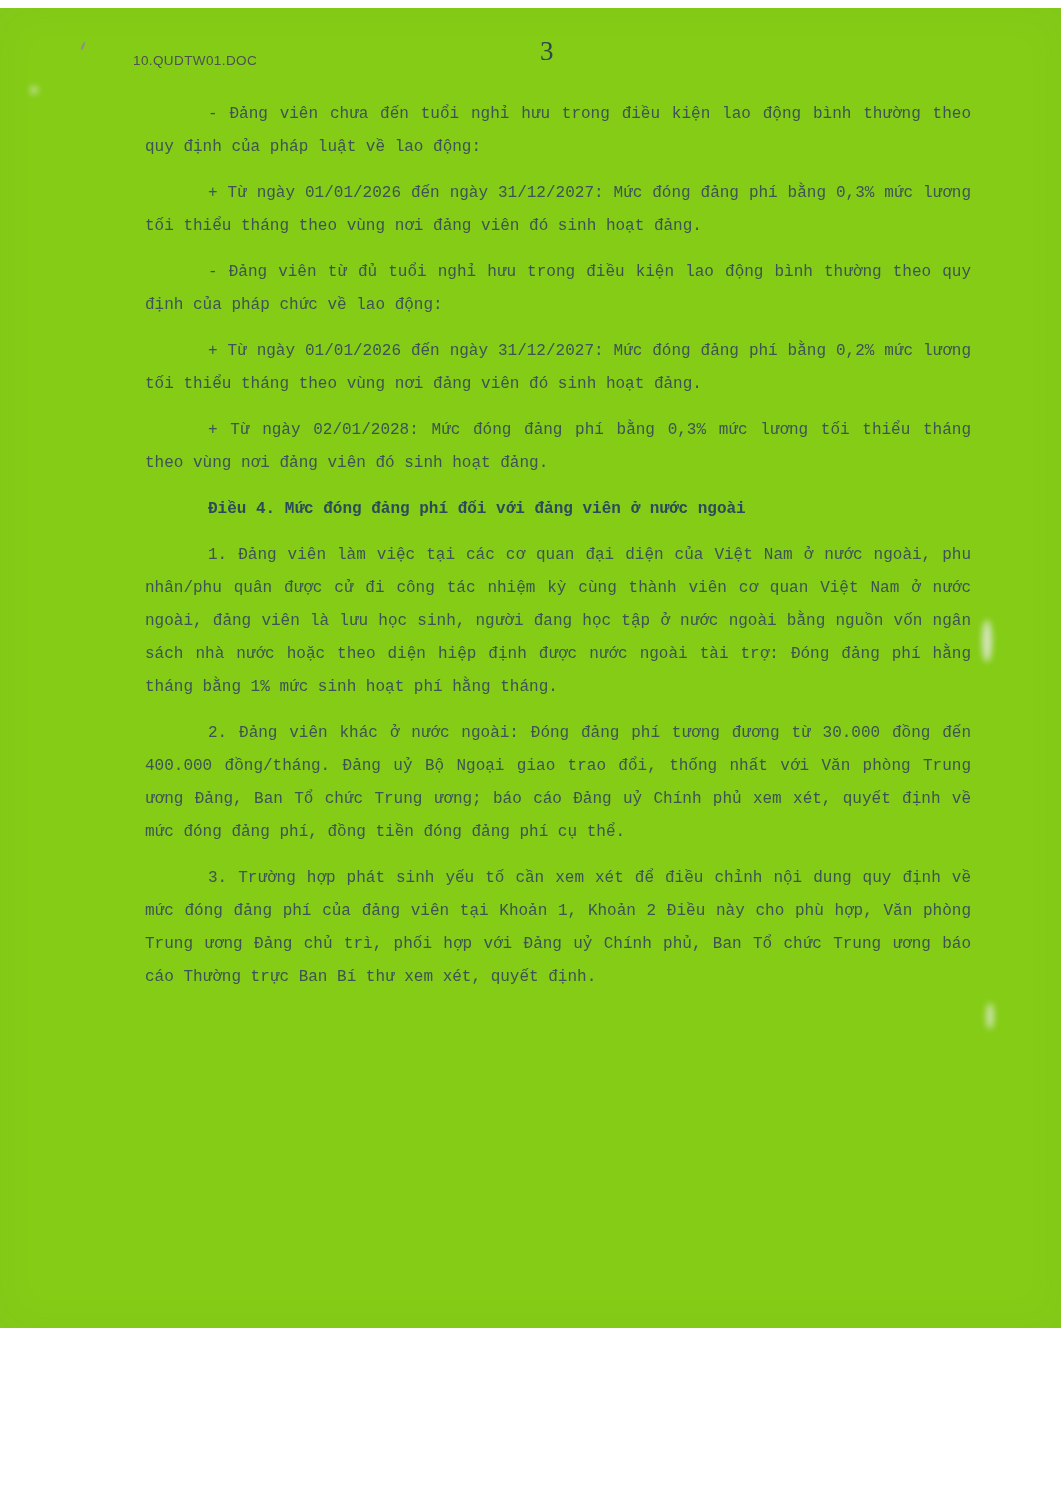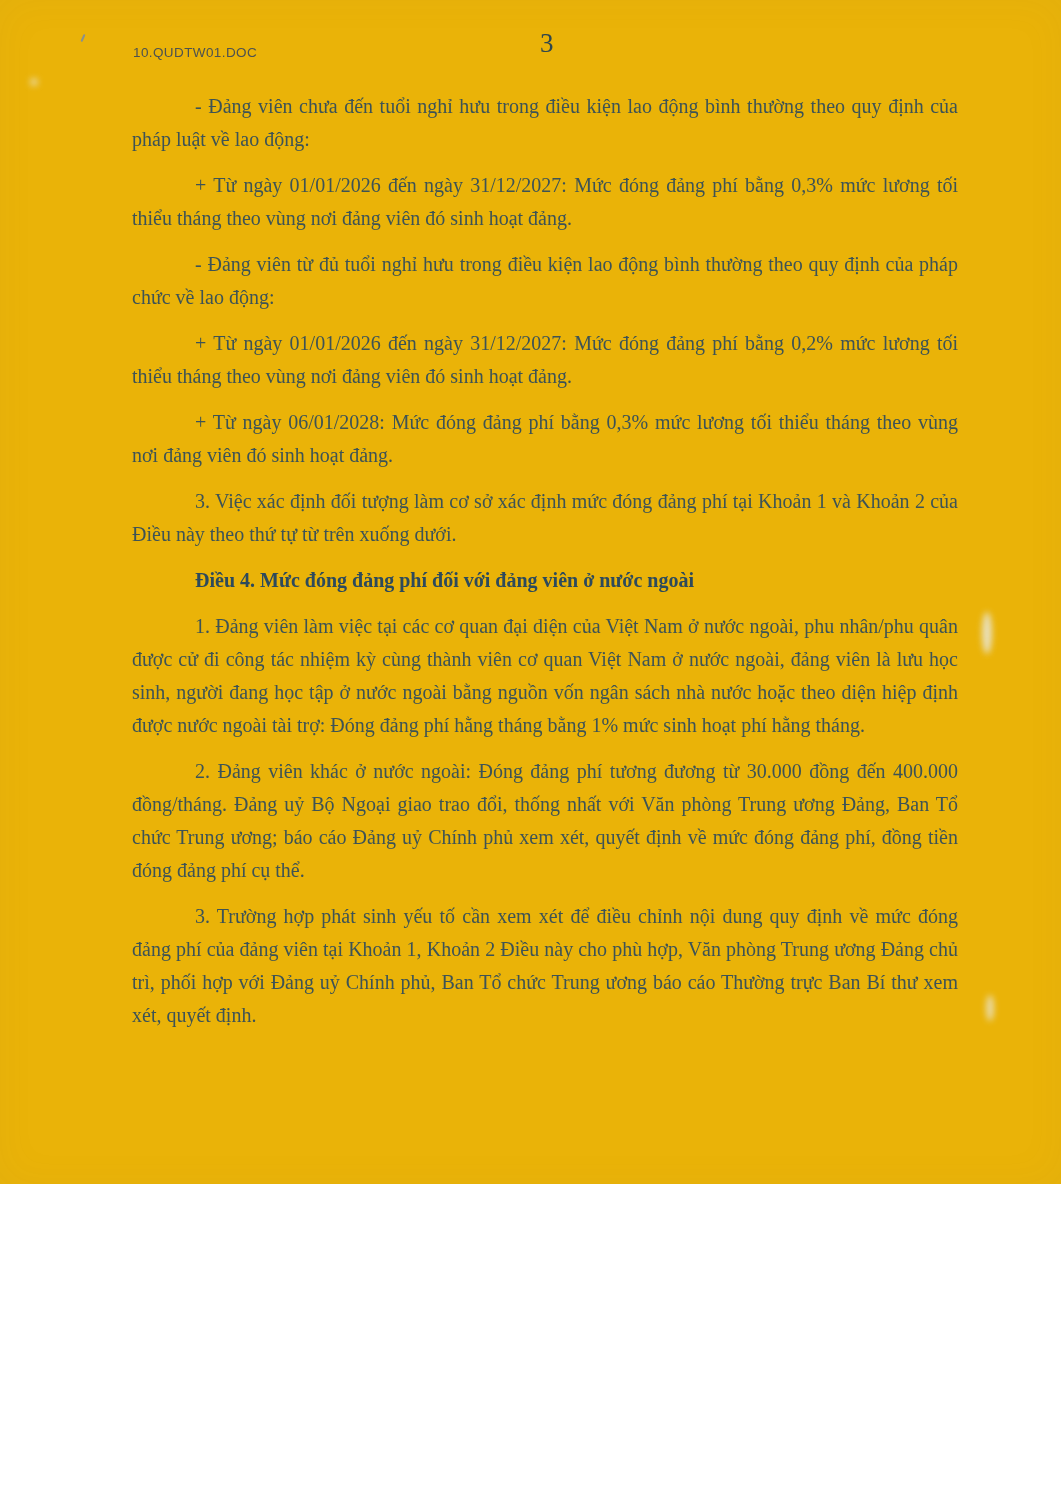--- a/index.html
+++ b/index.html
@@ -3,23 +3,23 @@
 <meta charset="utf-8">
 <style>
   html, body {
     margin: 0;
     padding: 0;
     background: #ffffff;
   }
   .page {
     position: relative;
     width: 1061px;
-    height: 1184px;
-    margin: 0 auto;
-    background: #eab308;
+    height: 1320px;
+    margin: 8px auto;
+    background: #84cc16;
     overflow: hidden;
     box-shadow: inset 0 0 40px rgba(120,125,122,0.05);
     font-family: "Liberation Serif", "DejaVu Serif", serif;
   }
   .doc-filename {
     position: absolute;
     left: 133px;
     top: 45px;
     font-family: "Liberation Sans", "DejaVu Sans", sans-serif;
     font-size: 13.5px;
@@ -28,27 +28,28 @@
   }
   .page-number {
     position: absolute;
     left: 540px;
     top: 28px;
     font-size: 27px;
     color: #30474d;
   }
   .content {
     position: absolute;
-    left: 132px;
+    left: 145px;
     top: 90px;
     width: 826px;
     color: #3d5356;
-    font-size: 20px;
+    font-size: 16px;
     line-height: 33px;
     text-align: justify;
+    font-family: Liberation Mono, monospace;
   }
   .content p {
     margin: 0 0 13px 0;
     text-indent: 63px;
   }
   .content p.heading {
     font-weight: bold;
     color: #2d4a5c;
     text-align: left;
   }
@@ -97,21 +98,20 @@
   <span class="ghost-band"></span>
 
   <div class="doc-filename">10.QUDTW01.DOC</div>
   <div class="page-number">3</div>
 
   <div class="content">
     <p>- Đảng viên chưa đến tuổi nghỉ hưu trong điều kiện lao động bình thường theo quy định của pháp luật về lao động:</p>
     <p>+ Từ ngày 01/01/2026 đến ngày 31/12/2027: Mức đóng đảng phí bằng 0,3% mức lương tối thiểu tháng theo vùng nơi đảng viên đó sinh hoạt đảng.</p>
     <p>- Đảng viên từ đủ tuổi nghỉ hưu trong điều kiện lao động bình thường theo quy định của pháp chức về lao động:</p>
     <p>+ Từ ngày 01/01/2026 đến ngày 31/12/2027: Mức đóng đảng phí bằng 0,2% mức lương tối thiểu tháng theo vùng nơi đảng viên đó sinh hoạt đảng.</p>
-    <p>+ Từ ngày 06/01/2028: Mức đóng đảng phí bằng 0,3% mức lương tối thiểu tháng theo vùng nơi đảng viên đó sinh hoạt đảng.</p>
-    <p>3. Việc xác định đối tượng làm cơ sở xác định mức đóng đảng phí tại Khoản 1 và Khoản 2 của Điều này theo thứ tự từ trên xuống dưới.</p>
+    <p>+ Từ ngày 02/01/2028: Mức đóng đảng phí bằng 0,3% mức lương tối thiểu tháng theo vùng nơi đảng viên đó sinh hoạt đảng.</p>
     <p class="heading">Điều 4. Mức đóng đảng phí đối với đảng viên ở nước ngoài</p>
     <p>1. Đảng viên làm việc tại các cơ quan đại diện của Việt Nam ở nước ngoài, phu nhân/phu quân được cử đi công tác nhiệm kỳ cùng thành viên cơ quan Việt Nam ở nước ngoài, đảng viên là lưu học sinh, người đang học tập ở nước ngoài bằng nguồn vốn ngân sách nhà nước hoặc theo diện hiệp định được nước ngoài tài trợ: Đóng đảng phí hằng tháng bằng 1% mức sinh hoạt phí hằng tháng.</p>
     <p>2. Đảng viên khác ở nước ngoài: Đóng đảng phí tương đương từ 30.000 đồng đến 400.000 đồng/tháng. Đảng uỷ Bộ Ngoại giao trao đổi, thống nhất với Văn phòng Trung ương Đảng, Ban Tổ chức Trung ương; báo cáo Đảng uỷ Chính phủ xem xét, quyết định về mức đóng đảng phí, đồng tiền đóng đảng phí cụ thể.</p>
     <p>3. Trường hợp phát sinh yếu tố cần xem xét để điều chỉnh nội dung quy định về mức đóng đảng phí của đảng viên tại Khoản 1, Khoản 2 Điều này cho phù hợp, Văn phòng Trung ương Đảng chủ trì, phối hợp với Đảng uỷ Chính phủ, Ban Tổ chức Trung ương báo cáo Thường trực Ban Bí thư xem xét, quyết định.</p>
   </div>
 
 </div>
 
 </body></html>

